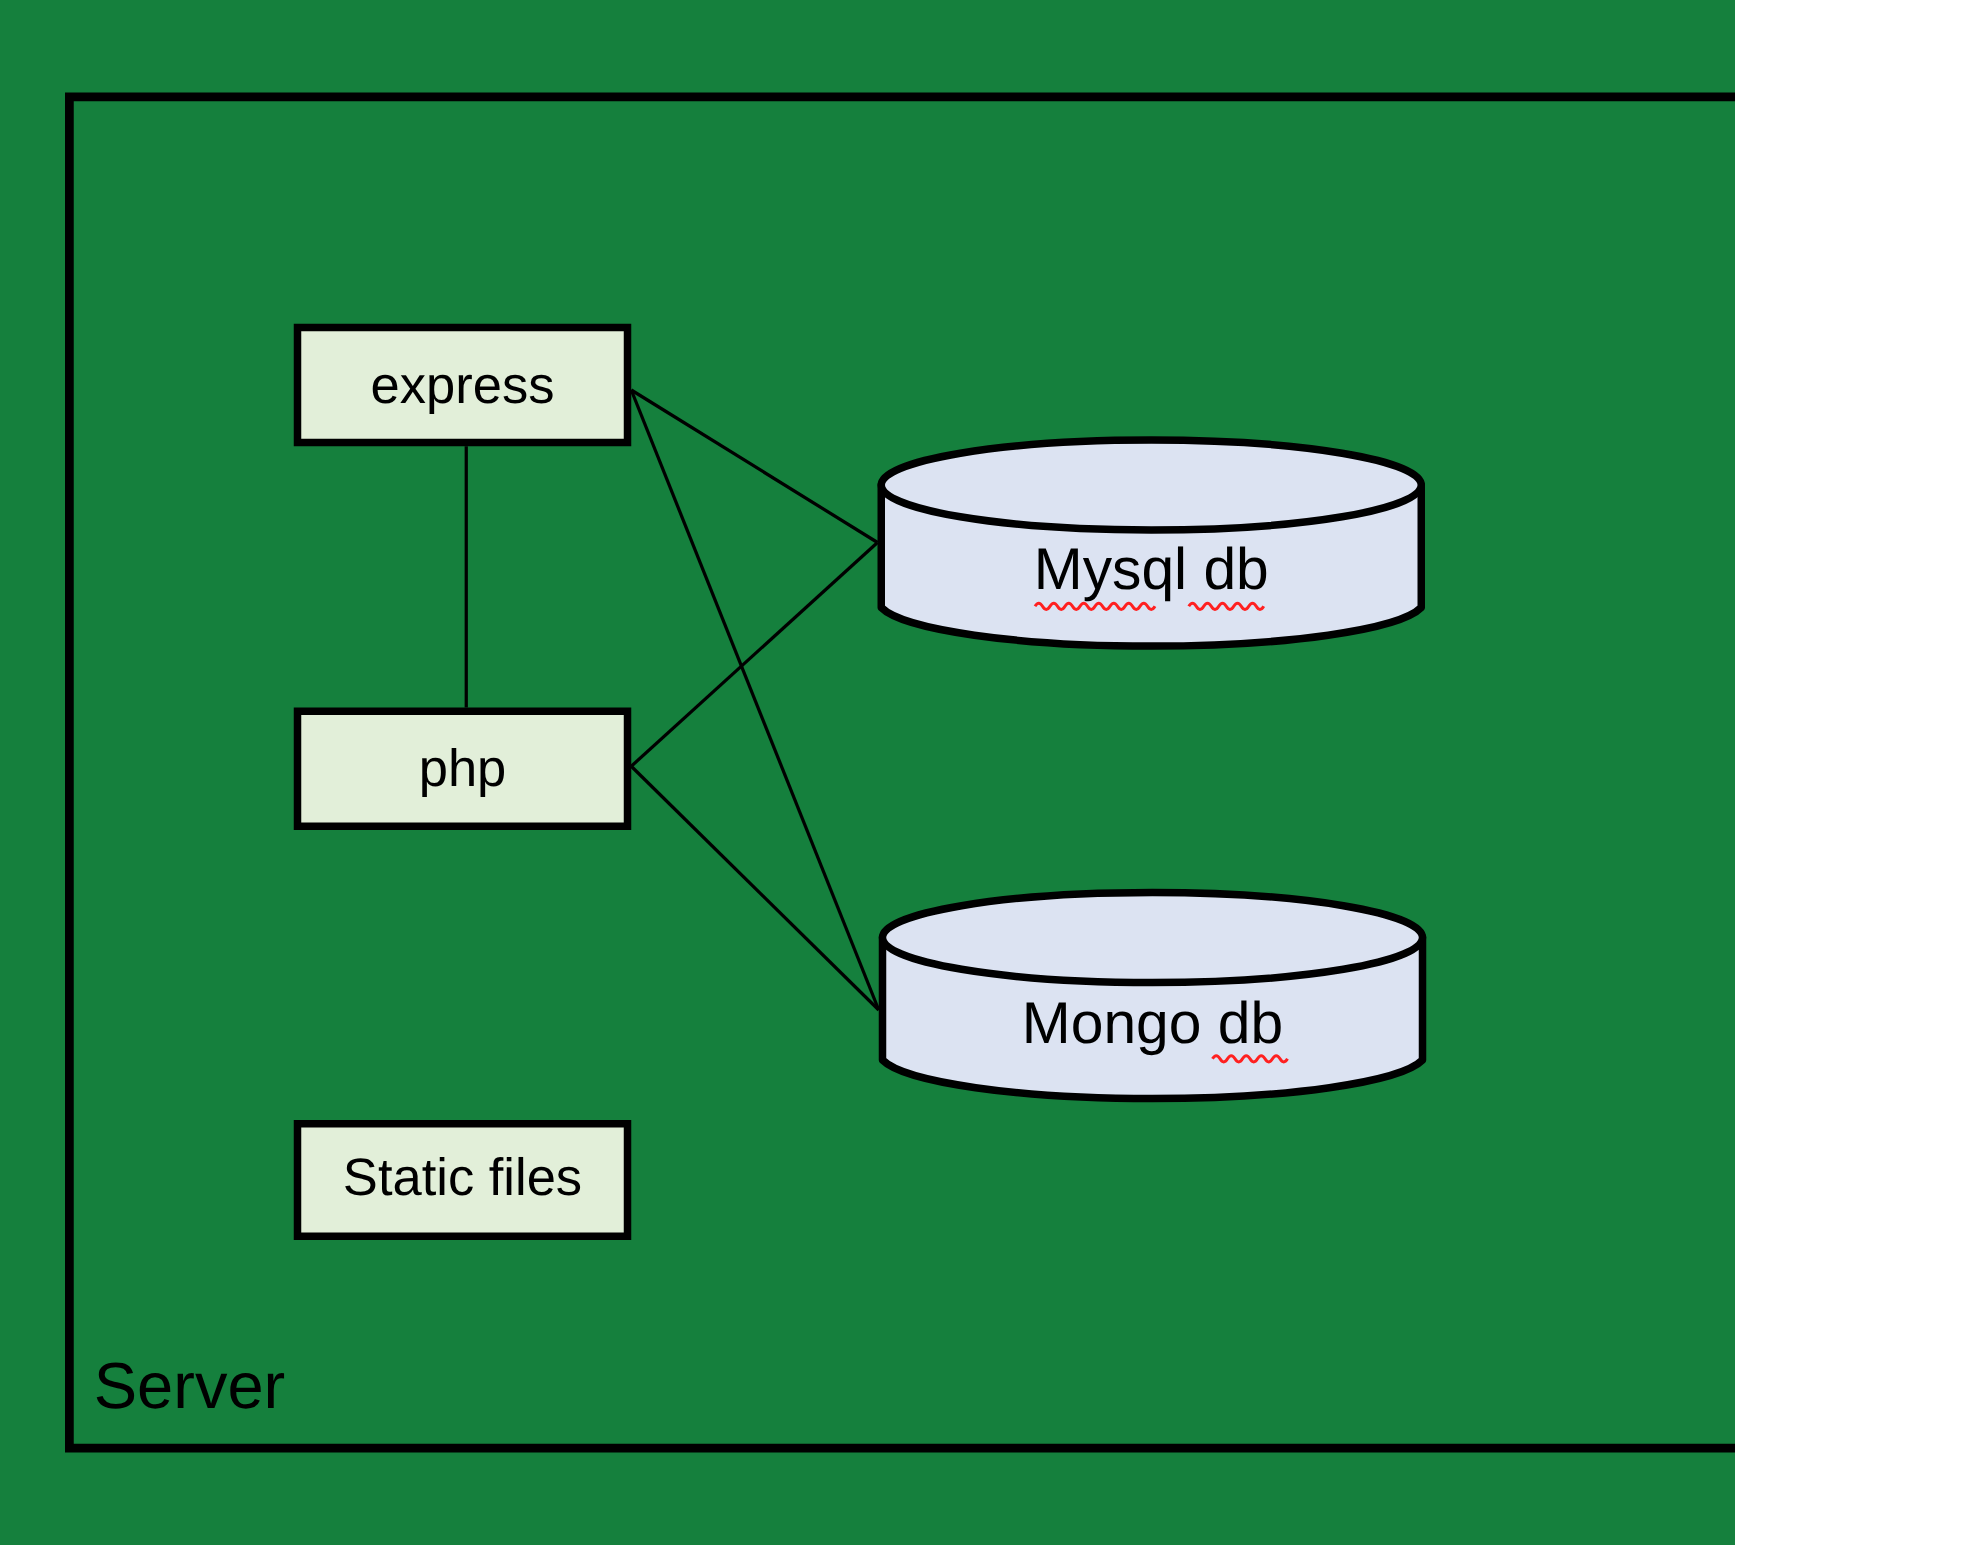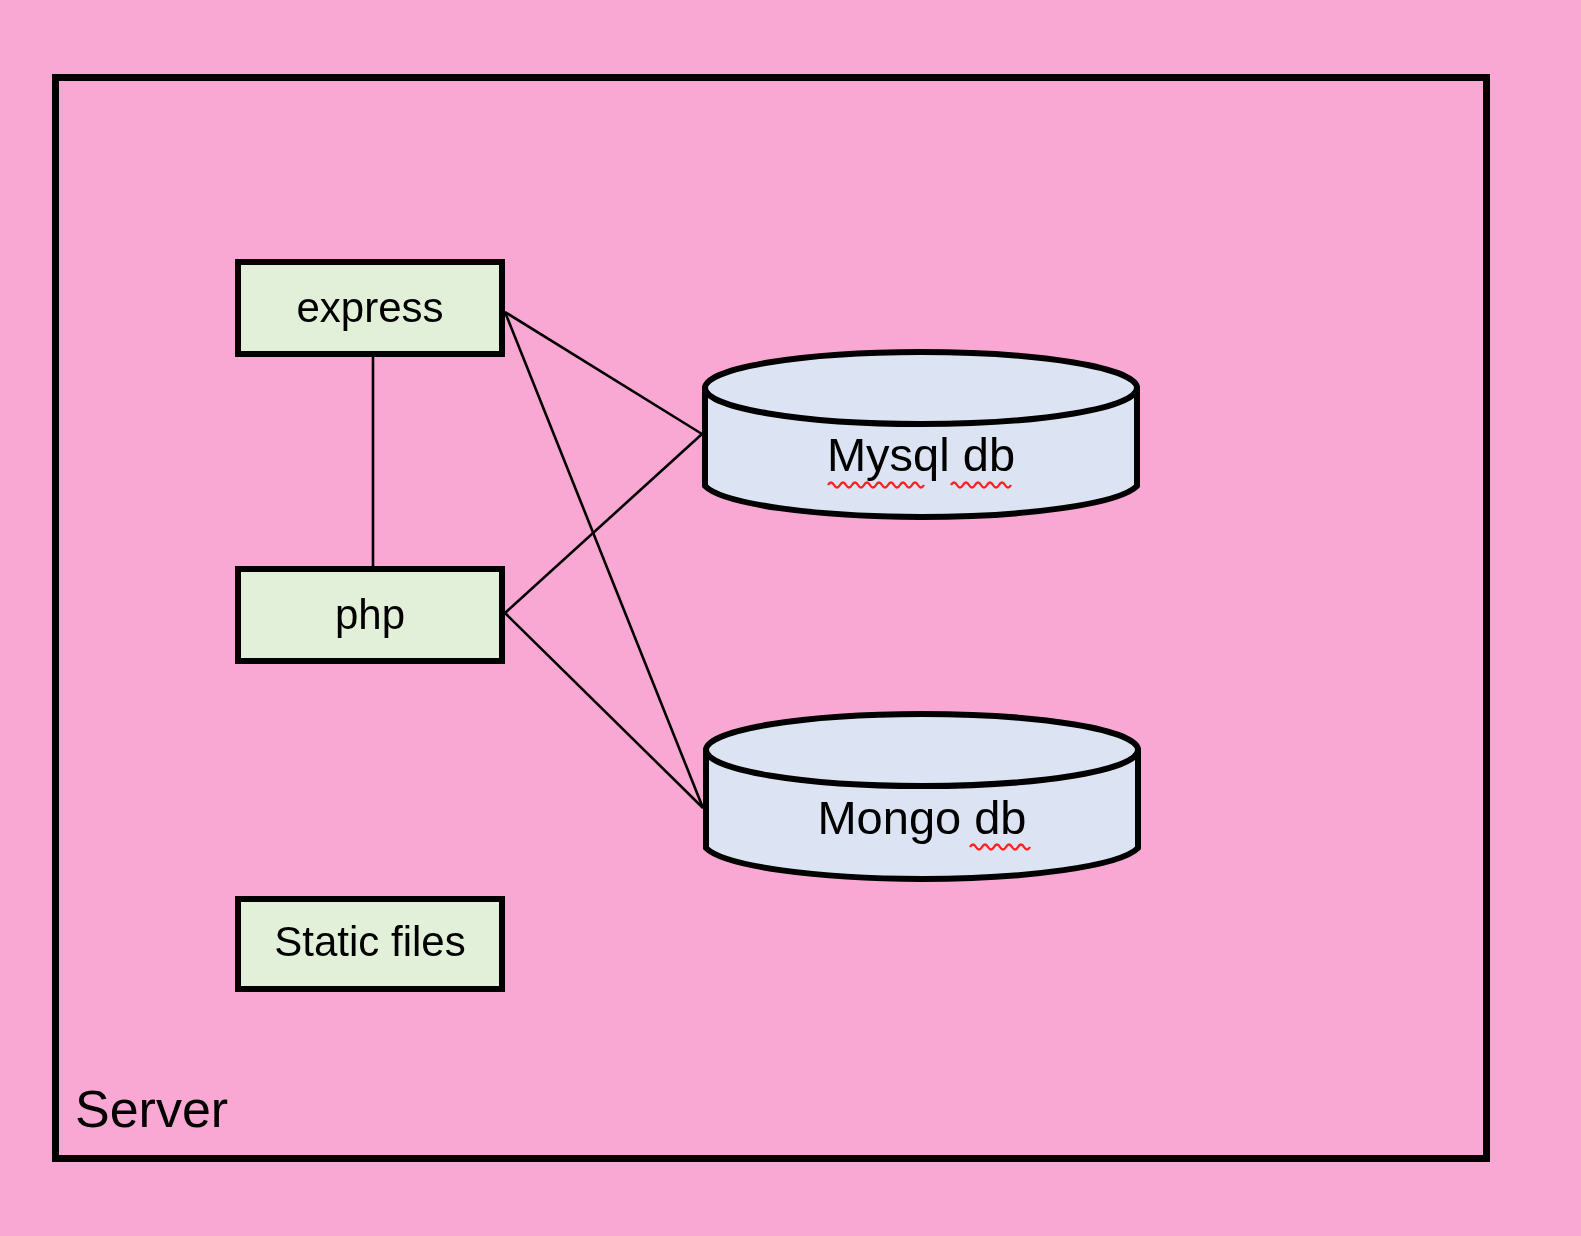--- a/index.html
+++ b/index.html
@@ -6,23 +6,23 @@
   html, body {
     margin: 0;
     padding: 0;
     background: #ffffff;
   }
   body {
     font-family: "Liberation Sans", sans-serif;
   }
   #canvas {
     position: relative;
-    width: 1581px;
+    width: 1388px;
     height: 1236px;
-    background: #f9a8d4;
+    background: #15803d;
     overflow: hidden;
   }
   #diagram-svg {
     position: absolute;
     left: 0;
     top: 0;
     width: 1581px;
     height: 1236px;
   }
   .node-label {

